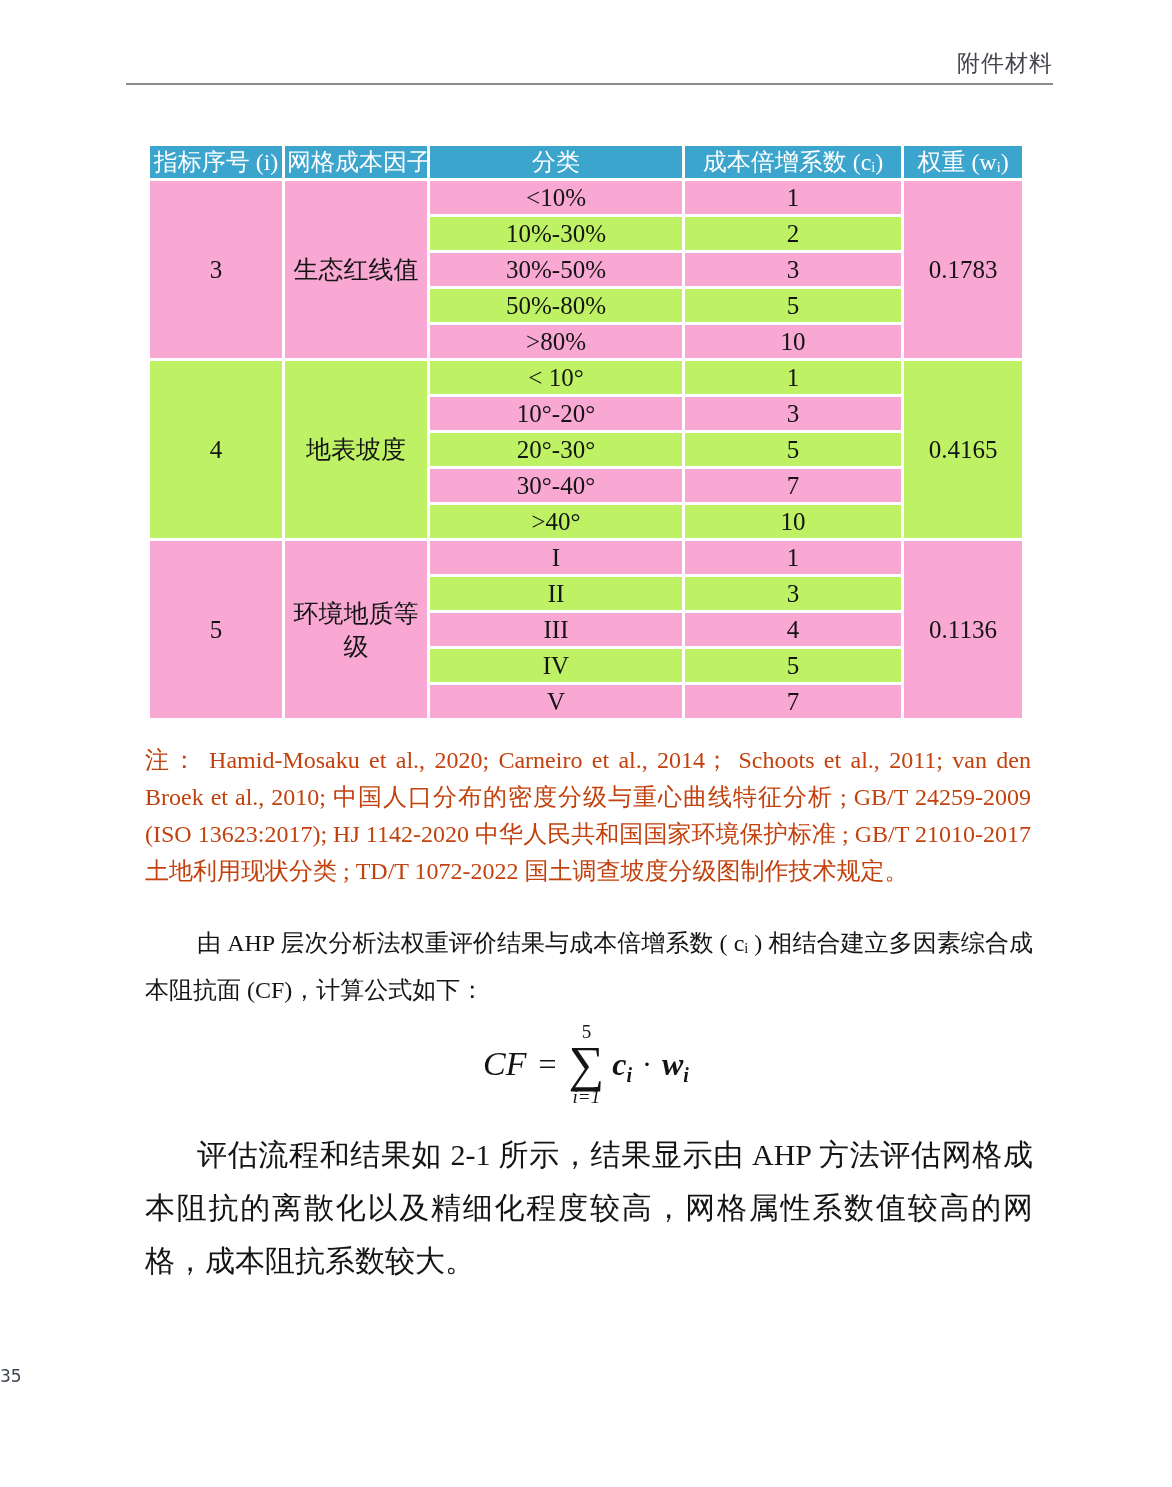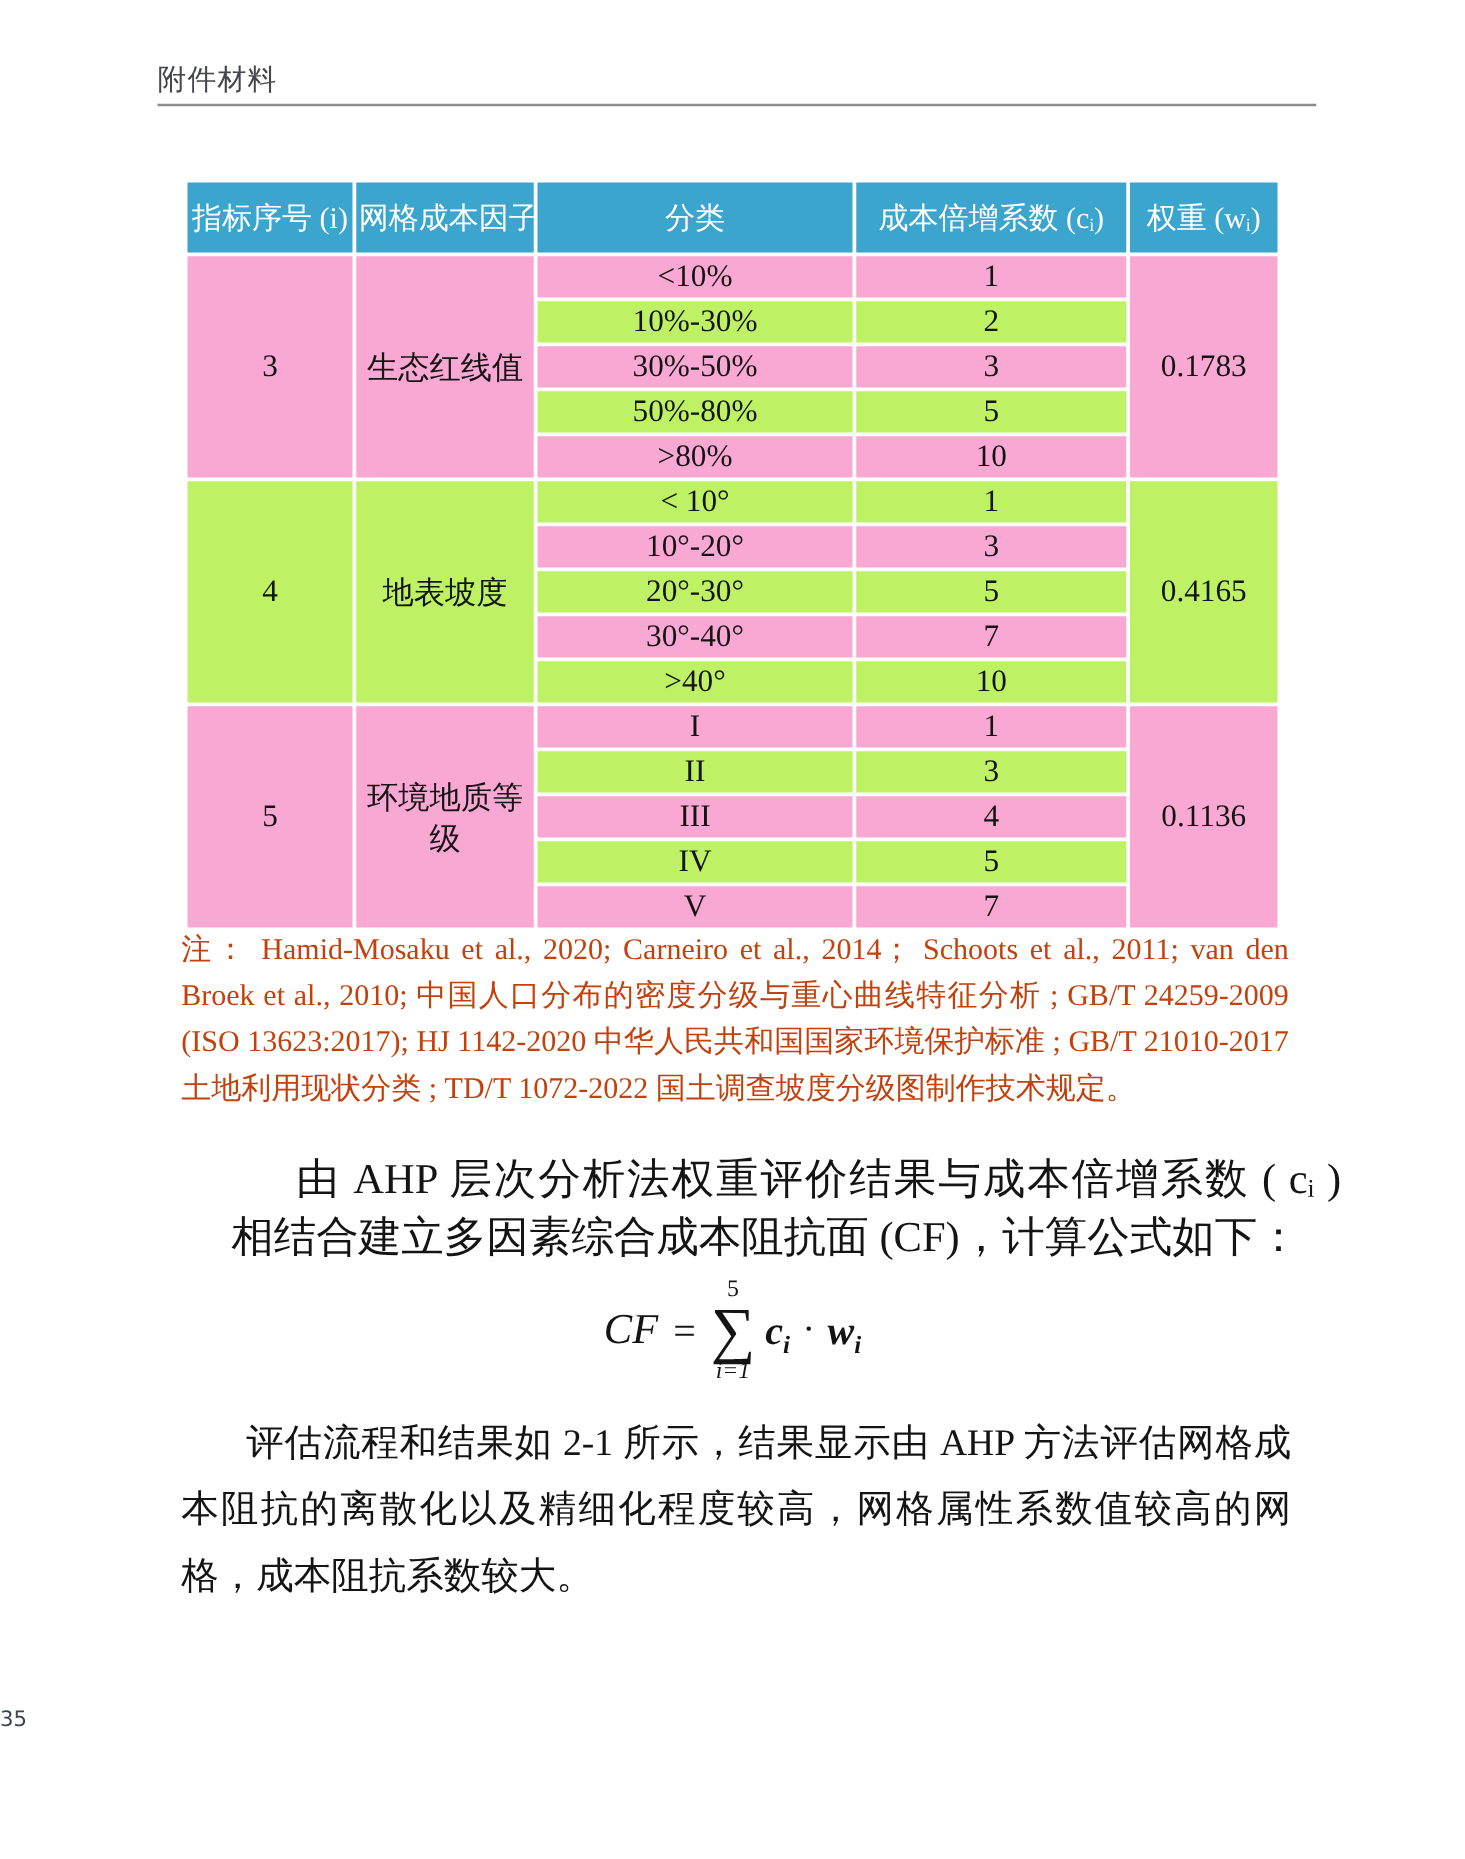--- a/index.html
+++ b/index.html
@@ -4,57 +4,57 @@
 <style>
   html,body{margin:0;padding:0;}
   body{
     width:1172px;height:1487px;position:relative;background:#ffffff;
     font-family:"Liberation Serif","DejaVu Serif",serif;color:#141414;
     overflow:hidden;
   }
   
   .page-header-label{
     position:absolute;top:48px;left:126px;width:927px;
-    font-size:23px;color:#45454e;letter-spacing:1px;
+    text-align:right;font-size:23px;color:#45454e;letter-spacing:1px;
   }
   .header-rule{
     position:absolute;top:83px;left:126px;width:927px;height:2px;
     background:#8c8c8c;
   }
   
   .tbl-wrap{position:absolute;top:143px;left:147px;width:878px;}
   table.cost{
     border-collapse:separate;border-spacing:3px;width:100%;
     table-layout:fixed;
   }
   table.cost col.c1{width:132px;}
   table.cost col.c2{width:142px;}
   table.cost col.c3{width:252px;}
   table.cost col.c4{width:216px;}
   table.cost col.c5{width:118px;}
   table.cost th{
     background:#3CA5CE;color:#ffffff;font-weight:normal;
-    font-size:24px;height:30px;padding:12px 2px;text-align:center;
+    font-size:24px;height:30px;padding:0 2px;text-align:center;
     white-space:nowrap;overflow:hidden;
   }
   table.cost td{
     text-align:center;vertical-align:middle;font-size:25px;
     height:33px;padding:0 2px;
   }
   td.lt{background:#f9a8d4;}
   td.dk{background:#bef264;}
   
   .note{
     position:absolute;top:742px;left:145px;width:886px;
     font-size:24px;line-height:37px;text-align:justify;color:#c2410c;
   }
   
   .para1{
     position:absolute;top:920px;left:145px;width:888px;
-    font-size:34px;line-height:47px;text-align:justify;text-indent:52px;margin-left:40px;
+    font-size:24px;line-height:47px;text-align:justify;text-indent:52px;
   }
   .para2{
     position:absolute;top:1128px;left:145px;width:888px;
     font-size:30px;line-height:53px;text-align:justify;text-indent:52px;
   }
   
   .formula{
     position:absolute;top:1018px;left:0;width:1172px;height:92px;
     display:flex;justify-content:center;align-items:center;gap:8px;
   }

